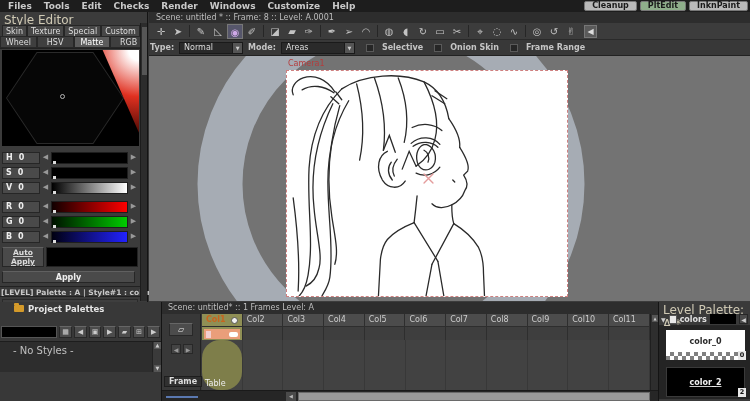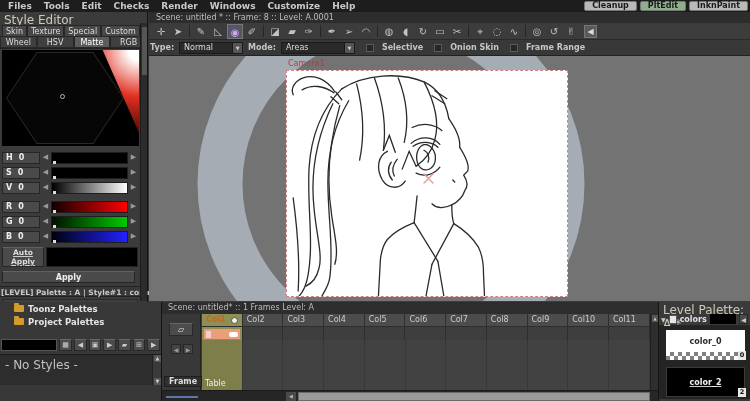--- a/index.html
+++ b/index.html
@@ -75,21 +75,21 @@
   
   .studio { position:absolute; left:0; top:302px; width:162px; height:99px; background:#383838; border-right:1px solid #141414; }
   .tree-row { display:flex; align-items:center; height:13px; padding-left:14px; gap:4px; }
   .folder-ic { width:10px; height:7px; background:#d49a2a; border-radius:1px; position:relative; flex:none; }
   .folder-ic::before { content:""; position:absolute; left:0; top:-2px; width:5px; height:2px; background:#d49a2a; border-radius:1px 1px 0 0; }
   .tree-label { font-size:8.5px; font-weight:bold; color:#e4e4e4; }
   .sp-toolbar { display:flex; align-items:center; gap:2px; margin-top:11px; padding:0 1px; }
   .sp-input { width:58px; height:12px; background:#000; border:1px solid #555; }
   .sp-btn { width:13px; height:12px; background:#4c4c4c; border:1px solid #282828; border-top-color:#666; color:#ccc; font-size:7px; line-height:11px; text-align:center; }
   .sp-styles { position:relative; margin-top:3px; height:31px; background:#2d2d2d; border-top:1px solid #1d1d1d; }
-  .no-styles { font-size:12px; color:#c0c0c0; padding:3px 0 0 5px; }
+  .no-styles { font-size:10px; color:#c0c0c0; padding:3px 0 0 13px; }
   .sp-vscroll { position:absolute; right:0; top:0; width:9px; height:100%; background:#3a3a3a; border-left:1px solid #222; }
   .sp-vscroll .sb { position:absolute; left:1px; width:7px; height:7px; background:#555; color:#ccc; font-size:5px; text-align:center; line-height:7px; }
   .sp-vscroll .up { top:0; } .sp-vscroll .dn { bottom:0; }
 
   
   .xsheet { position:absolute; left:162px; top:302px; width:496px; height:99px; background:#3a3a3a; }
   .xs-header { height:12px; background:#2d2d2d; font-size:8px; color:#bdbdbd; padding:1px 0 0 6px; white-space:nowrap; }
   .xs-body { position:relative; height:87px; }
   .xs-gutter { position:absolute; left:0; top:0; width:39px; height:76px; background:#383838; border-right:1px solid #222; }
   .xg-btn { position:absolute; left:7px; top:9px; width:24px; height:13px; background:#4c4c4c; border:1px solid #282828; border-top-color:#666; color:#e8e8e8; font-size:8px; line-height:12px; text-align:center; }
@@ -104,21 +104,21 @@
   .colh.current { background:#8f8f55; color:#c8641e; font-weight:bold; }
   .eye-dot { position:absolute; right:4px; top:3px; width:7px; height:7px; border-radius:50%; background:#f2f2f2; border:1px solid #555; }
   .col-thumbs { display:flex; height:13px; }
   .colt { width:40.7px; background:#3e3e3e; border-right:1px solid #2e2e2e; }
   .colt.current { background:#8f8f55; position:relative; }
   .thumb-bar { position:absolute; left:2px; top:2px; right:2px; bottom:1px; background:#ea9e7a; display:flex; align-items:center; justify-content:space-between; padding:0 2px; }
   .thumb-bar .sq { width:5px; height:7px; background:#f2cfcf; }
   .thumb-bar .pill { width:9px; height:5px; background:#fff; border-radius:2px; }
   .xs-cells { position:relative; height:50px; background:#424242;
       background-image:repeating-linear-gradient(to right, transparent 0, transparent 39.7px, #383838 39.7px, #383838 40.7px); }
-  .cells-current { position:absolute; left:0; top:0; width:40px; height:100%; background:#7e7e4a; }
+  .cells-current { position:absolute; left:0; top:0; width:40px; height:100%; background:#7e7e4a;border-radius:18px; }
   .cells-current .cell-label { position:absolute; left:3px; bottom:2px; font-size:8px; color:#efefef; }
   .xs-vscroll { position:absolute; right:0; top:0; width:8px; height:76px; background:#2e2e2e; border-left:1px solid #1f1f1f; }
   .xs-vscroll .sb { position:absolute; left:1px; top:1px; width:6px; height:7px; background:#555; color:#ccc; font-size:4px; text-align:center; line-height:7px; }
   .xs-hscroll { position:absolute; left:0; bottom:0; width:496px; height:11px; background:#262626; border-top:1px solid #1a1a1a; }
   .blue-line { position:absolute; left:4px; top:5px; width:32px; height:2px; background:#5a78b0; }
   .hs-btn { position:absolute; left:124px; top:1px; width:10px; height:9px; background:#4a4a4a; color:#bbb; font-size:5px; text-align:center; line-height:9px; }
   .hs-thumb { position:absolute; left:136px; top:1px; width:352px; height:9px; background:#9a9a9a; border:1px solid #6a6a6a; }
 
   
   .levelpal { position:absolute; left:658px; top:302px; width:92px; height:99px; background:#3a3a3a; border-left:1px solid #141414; }
@@ -355,24 +355,20 @@
 
           <g fill="none" stroke="#e49c9c" stroke-width="1.4" stroke-linecap="round">
             <path d="M 138,104 L 147,113 M 147,104 L 138,113"></path>
           </g>
         </svg>
       </div>
     </div>
   </div>
 
   <div class="studio">
-    <div class="tree-row">
-      <span class="folder-ic"></span>
-      <span class="tree-label">Toonz Palettes</span>
-    </div>
     <div class="tree-row">
       <span class="folder-ic"></span>
       <span class="tree-label">Project Palettes</span>
     </div>
     <div class="sp-toolbar">
       <span class="sp-input"></span>
       <span class="sp-btn">▦</span>
       <span class="sp-btn">◀</span>
       <span class="sp-btn">▣</span>
       <span class="sp-btn">▶</span>

